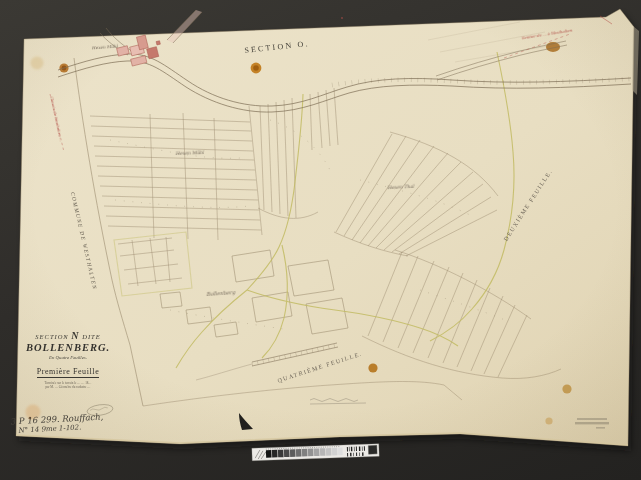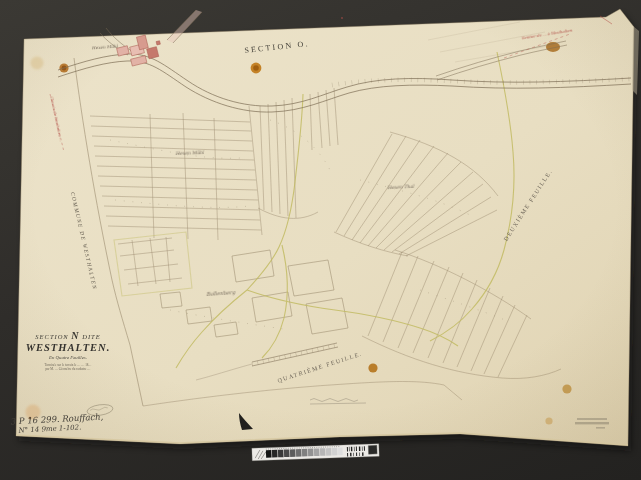--- a/index.html
+++ b/index.html
@@ -251,22 +251,25 @@
 
 <div class="lbl lbl-sentier">Sentier de … à Westhalten</div>
 <div class="lbl lbl-chemin">Chemin de Westhalten …</div>
 
 <div class="title-block">
   <div class="t-section">
     <span>SECTION</span>
     <span class="bigN">N</span>
     <span>DITE</span>
   </div>
-  <div class="t-lieu">WESTHALTEN.</div>
+  <div class="t-lieu">BOLLENBERG.</div>
   <div class="t-quatre">En Quatre Feuilles.</div>
+  <div>
+    <span class="t-feuille">Première Feuille</span>
+  </div>
   <div class="t-fine">Terminée sur le terrain le … … 18…</div>
   <div class="t-fine2">par M. … Géomètre du cadastre …</div>
 </div>
 
 <div class="lbl lbl-ref1">3 P 16 299. Rouffach,</div>
 <div class="lbl lbl-ref2">N° 14 9me 1-102.</div>
 
 </div>
 
 </body></html>

